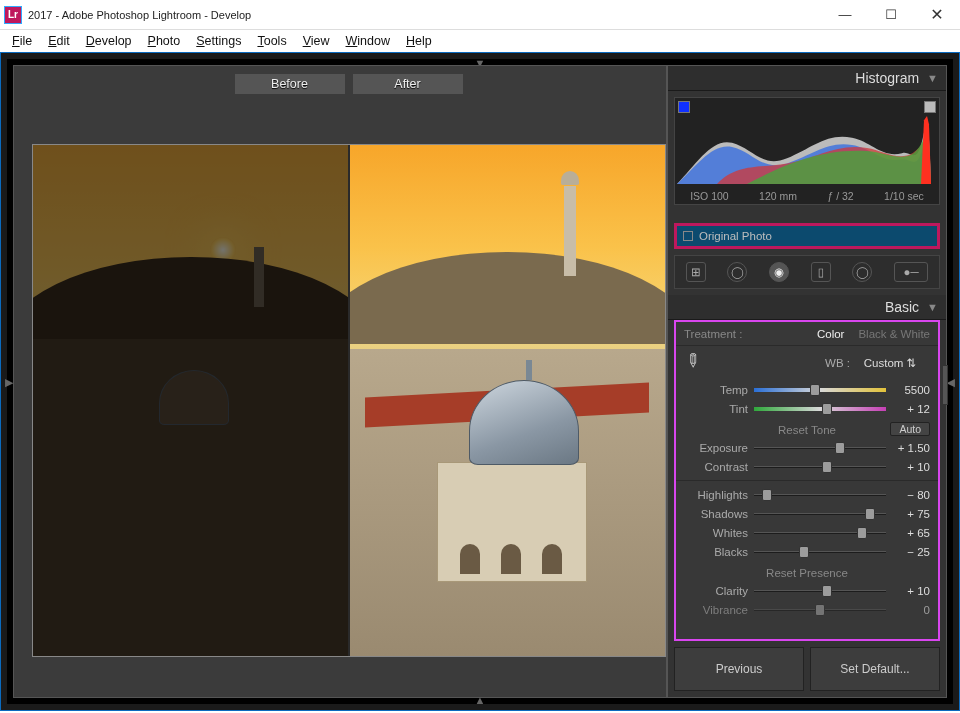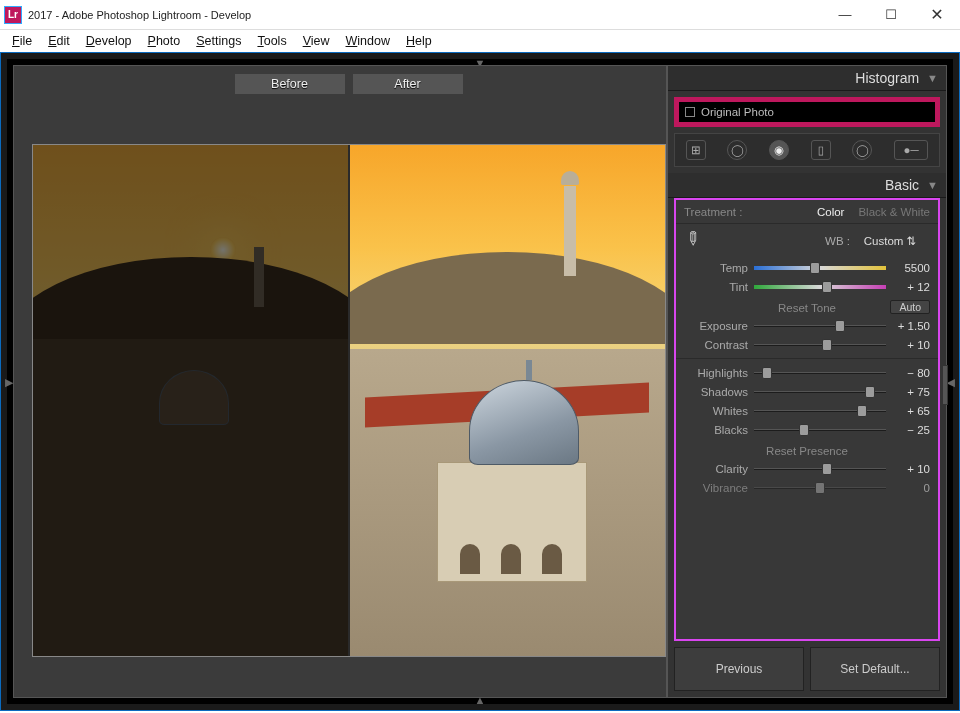--- a/index.html
+++ b/index.html
@@ -36,21 +36,21 @@
   .right { width:280px; background:#333; border:1px solid #555; display:flex; flex-direction:column; color:#bdbdbd; font-size:11.5px; }
   .panel-head { display:flex; align-items:center; justify-content:flex-end; padding:4px 8px; background:#2e2e2e; border-bottom:1px solid #1a1a1a; color:#ddd; font-size:14px;text-align:center; }
   .panel-head .tri { margin-left:8px; color:#888; font-size:11px; }
 
   .histo { height:108px; background:#222; margin:6px; position:relative; border:1px solid #444; }
   .histo .clip { position:absolute; top:3px; width:12px; height:12px; border:1px solid #777; }
   .histo .clip.left{ left:3px; background:#1030ff; }
   .histo .clip.right{ right:3px; background:#bbb; }
   .histo svg { position:absolute; inset:14px 2px 20px 2px; width:calc(100% - 4px); height:calc(100% - 34px);}
   .histo-meta { position:absolute; left:0; right:0; bottom:2px; display:flex; justify-content:space-around; font-size:10.5px; color:#999; }
-  .orig-row { margin:6px 6px 6px; padding:4px 6px; background:#000000; display:flex; align-items:center; gap:6px; border:5px solid #be185d;}
+  .orig-row { margin:12px 6px 6px; padding:4px 6px; background:#0c4a6e; display:flex; align-items:center; gap:6px; border:3px solid #be185d;}
   .orig-row .chk{ width:10px;height:10px;border:1px solid #888;}
 
   .toolstrip { margin:0 6px 6px; padding:6px; background:#2d2d2d; border:1px solid #444; display:flex; align-items:center; gap:12px; justify-content:space-around;}
   .toolstrip .tool{ width:20px;height:20px; border:1px solid #555; border-radius:3px; display:flex; align-items:center;justify-content:center; color:#aaa; }
   .toolstrip .tool.circle{ border-radius:50%; }
   .toolstrip .tool.active{ background:#555; color:#eee; }
 
   .basic { flex:1; overflow:hidden; margin:0 6px; background:#383838; border:2px solid #d946ef; display:flex; flex-direction:column;}
   .row { display:flex; align-items:center; padding:2px 8px; }
   .row.treat { border-bottom:1px solid #2a2a2a; height:24px; }
@@ -144,20 +144,37 @@
       </div>
     </div>
 
     <div class="right">
       <div class="scrollnub"></div>
 
       <div class="panel-head">
         <span>Histogram</span>
         <span class="tri">▼</span>
       </div>
+      <div class="histo">
+        <div class="clip left"></div>
+        <div class="clip right"></div>
+        <svg viewBox="0 0 260 70" preserveAspectRatio="none">
+          <path d="M0,70 C20,50 35,25 55,30 C75,35 85,55 110,45 C135,35 150,20 175,25 C195,29 205,45 225,40 C235,37 240,55 247,20 C250,5 252,5 254,70 Z" fill="#bbb"></path>
+          <path d="M0,70 C20,52 35,30 55,34 C75,38 85,58 110,50 C135,42 150,28 175,32 C195,35 205,50 225,46 C235,44 240,60 247,30 C250,15 252,15 254,70 Z" fill="#3a6fe0" opacity=".8"></path>
+          <path d="M40,70 C60,50 80,55 110,50 C140,45 160,30 190,35 C210,38 230,55 247,28 C250,12 252,12 254,70 Z" fill="#d03838" opacity=".75"></path>
+          <path d="M70,70 C100,55 140,35 190,38 C215,40 235,55 247,25 C250,8 252,8 254,70 Z" fill="#38b03a" opacity=".7"></path>
+          <path d="M244,70 L247,8 L250,4 L252,12 L254,70 Z" fill="#ff3020"></path>
+        </svg>
+        <div class="histo-meta">
+          <span>ISO 100</span>
+          <span>120 mm</span>
+          <span>ƒ / 32</span>
+          <span>1/10 sec</span>
+        </div>
+      </div>
       <div class="orig-row">
         <div class="chk"></div>
         <span>Original Photo</span>
       </div>
 
       <div class="toolstrip">
         <div class="tool">⊞</div>
         <div class="tool circle">◯</div>
         <div class="tool circle active">◉</div>
         <div class="tool">▯</div>

